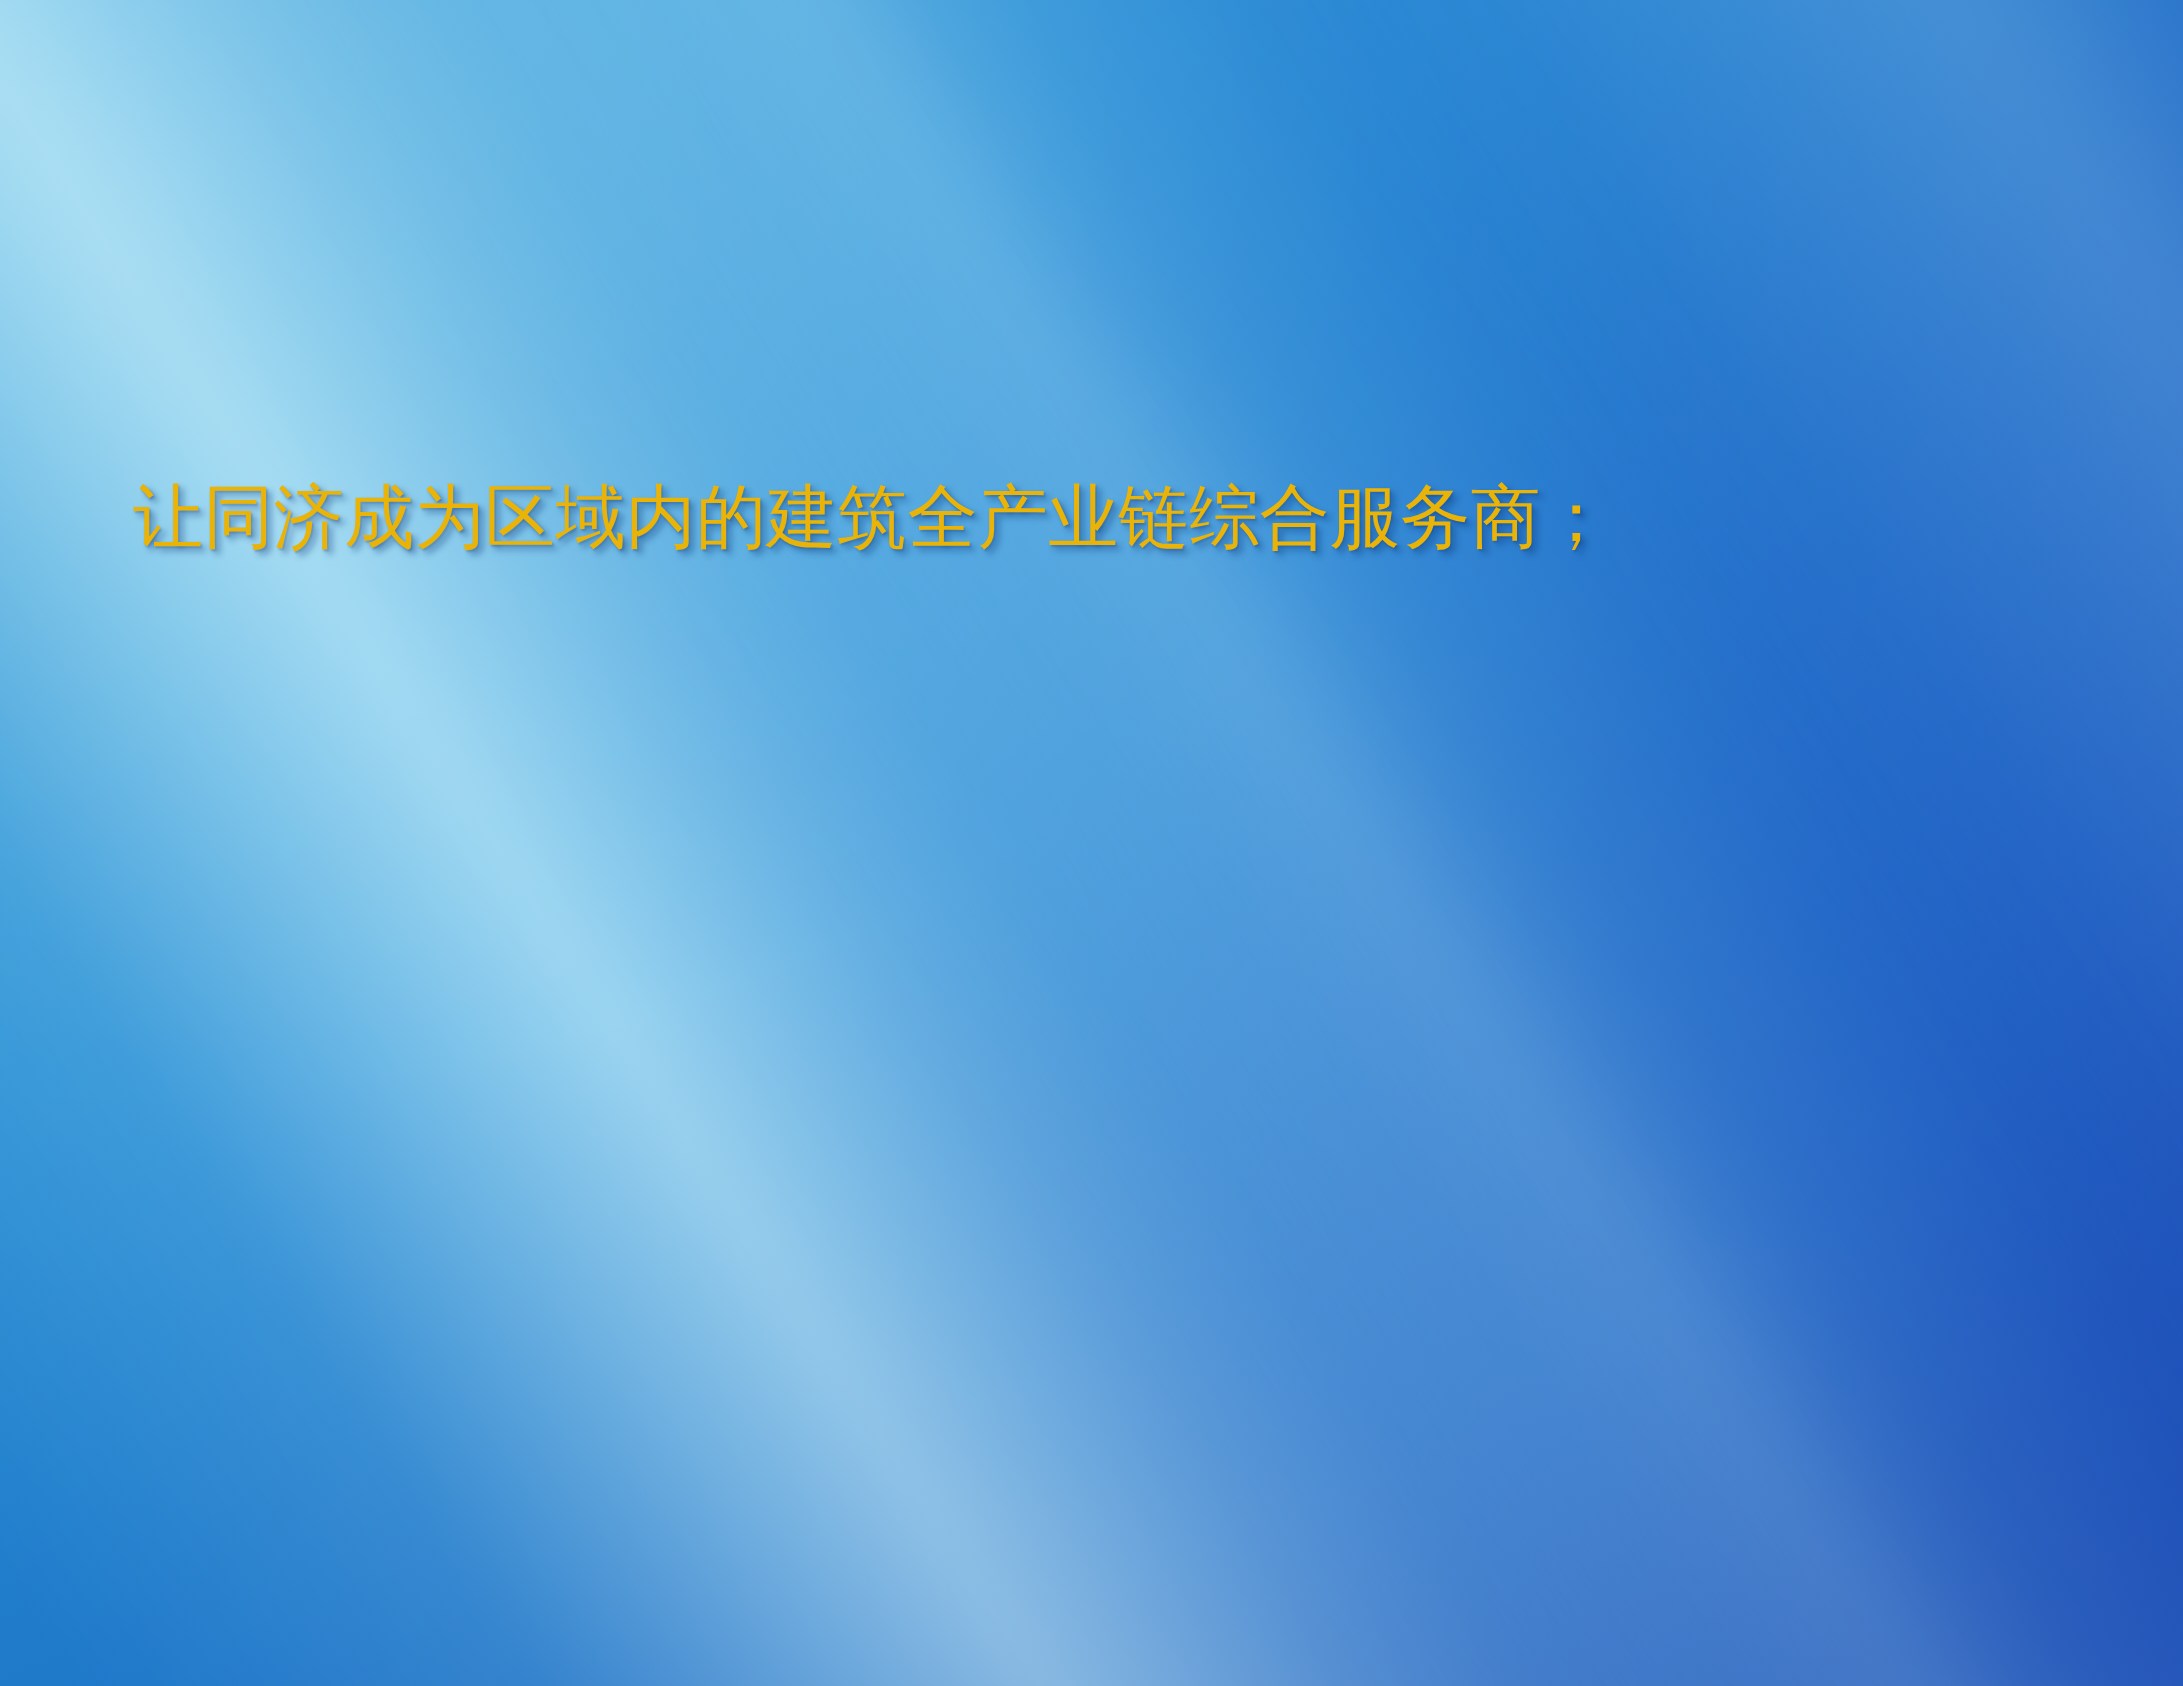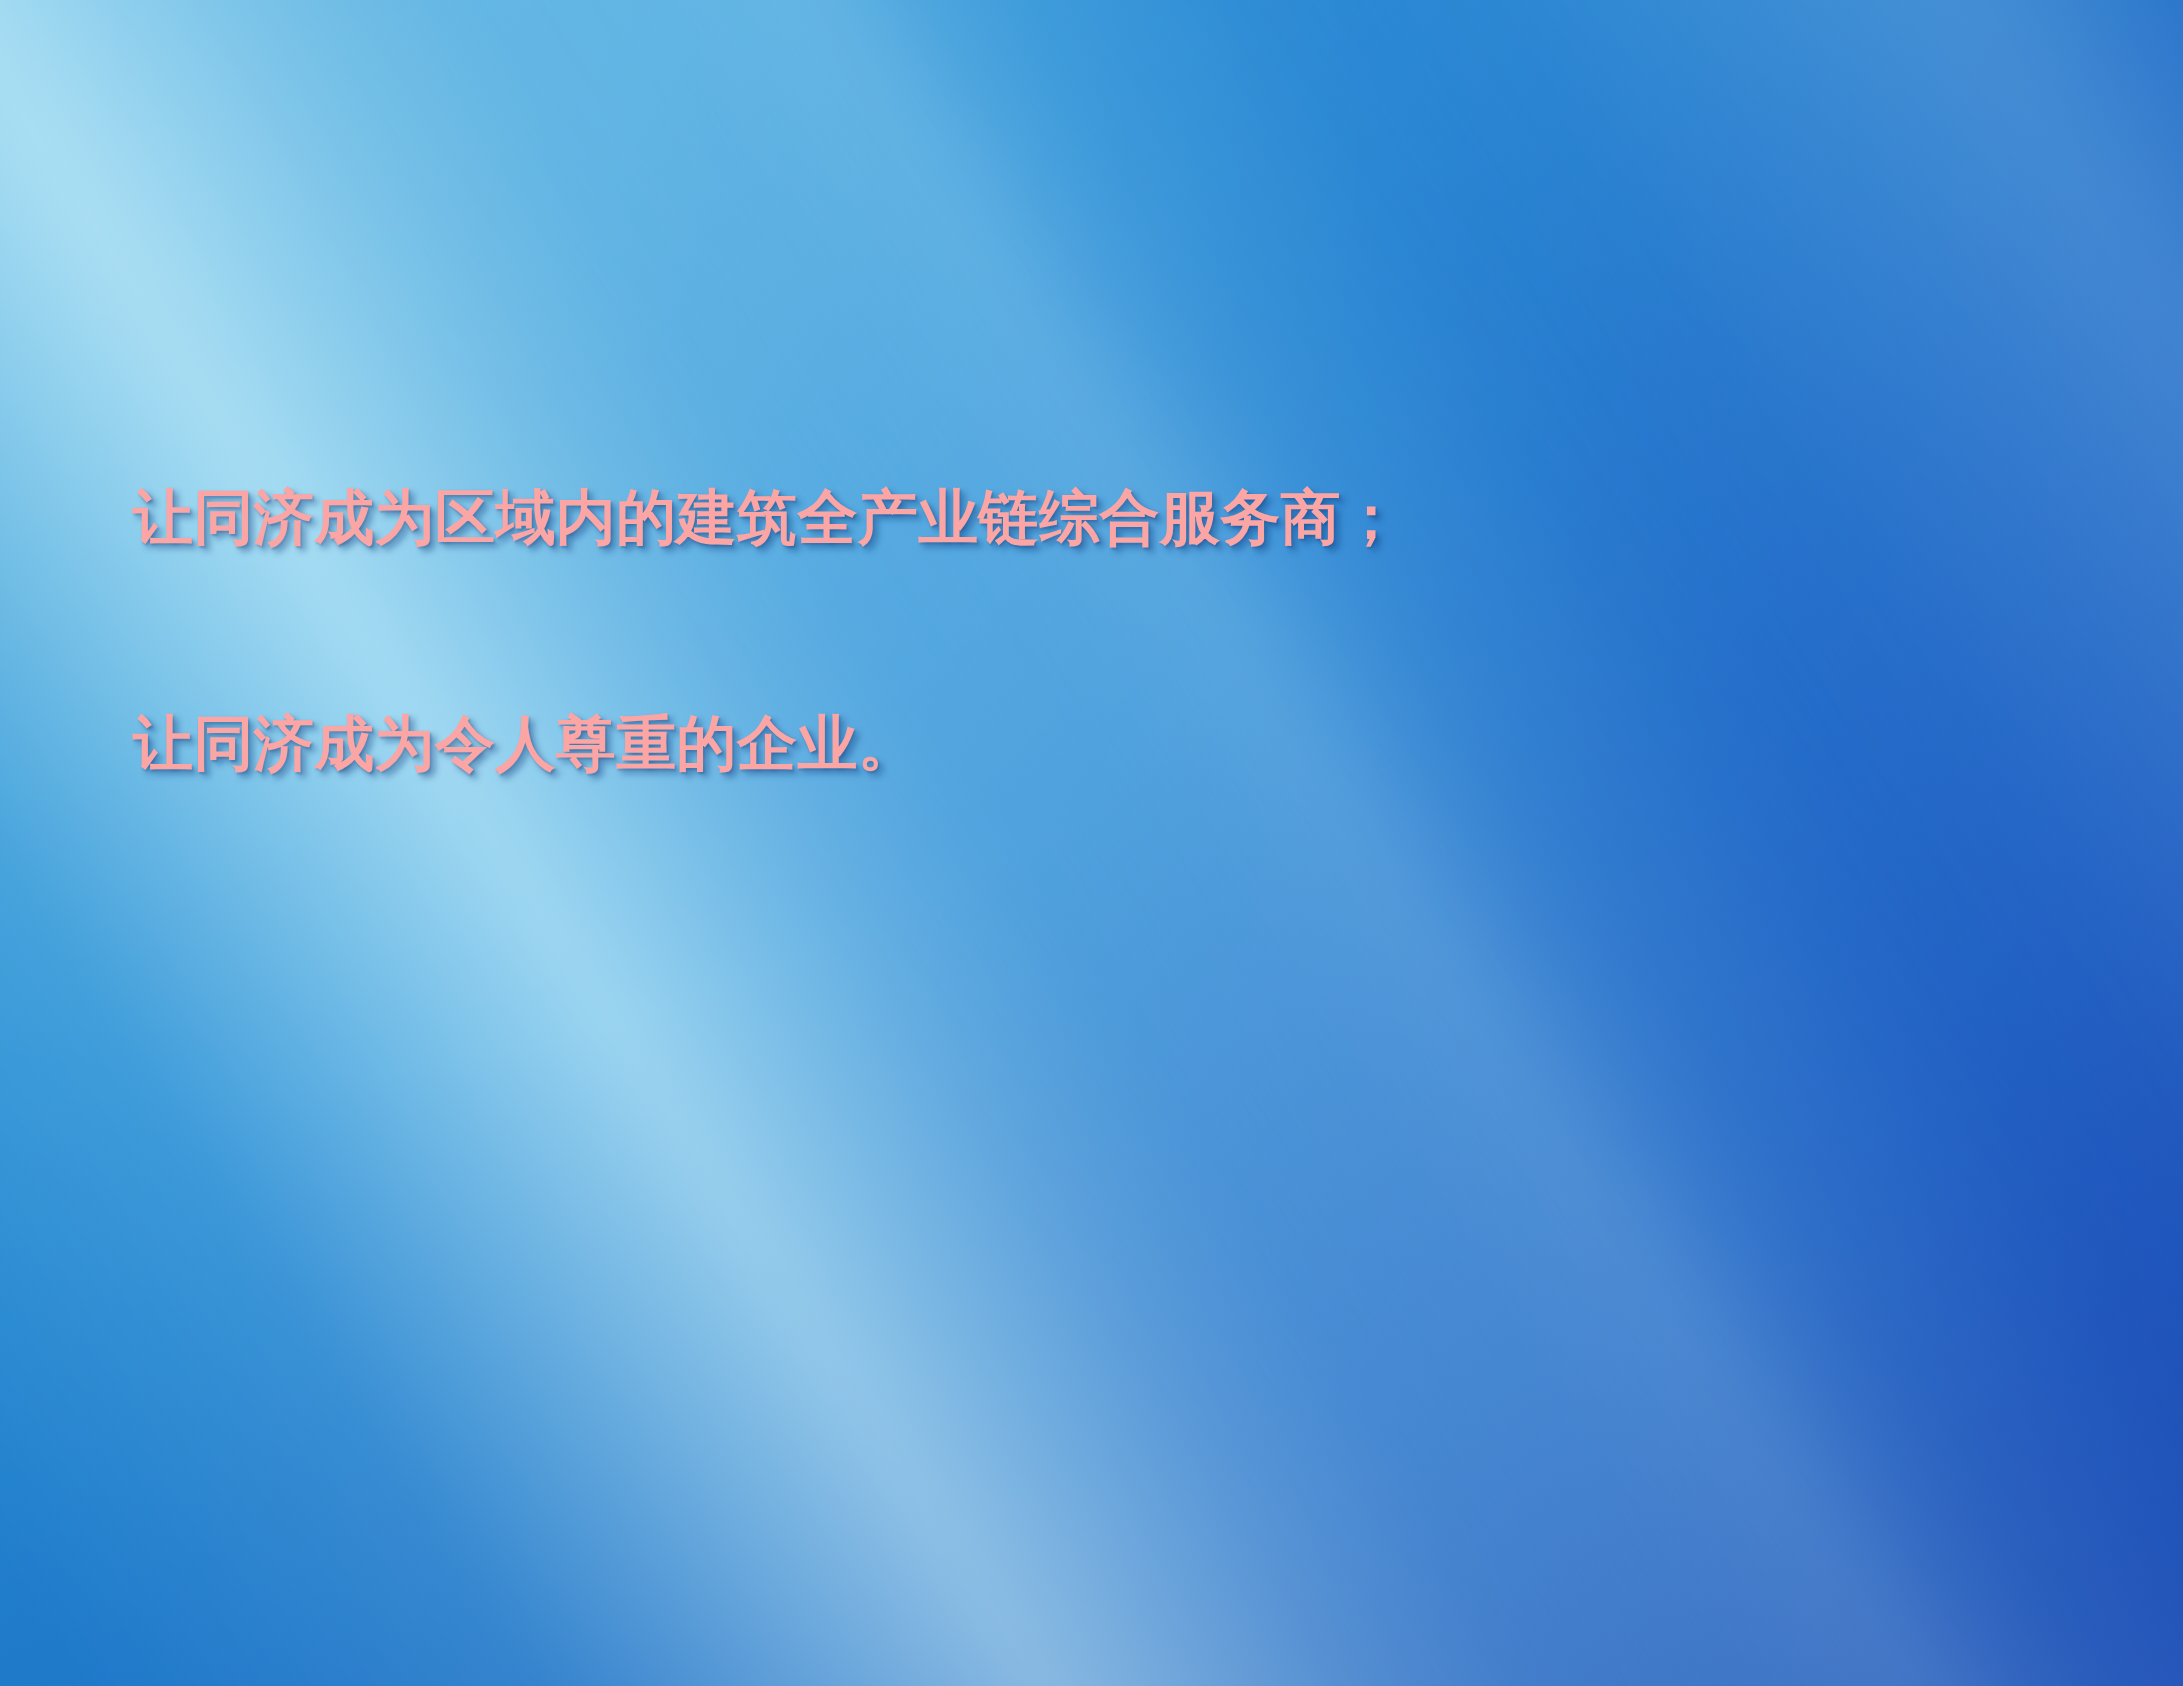--- a/index.html
+++ b/index.html
@@ -95,41 +95,40 @@
 
   
   #text-block {
     position: absolute;
     left: 133px;
     top: 473px;
     width: 1927px;
   }
   .slide-line {
     height: 226px;
-    font-size: 60px;
+    font-size: 70px;
     line-height: 89px;
-    font-weight: 700;
-    color: #fca5a5;
+    font-weight: 400;
+    color: #eab308;
     letter-spacing: 0.4px;
     white-space: nowrap;
     text-shadow:
         5.3px 5.3px 6.8px rgba(10, 52, 120, 0.42),
         1.5px 1.5px 2.3px rgba(10, 52, 120, 0.30);
   }
 </style>
 </head>
 <body>
 
 <div id="slide">
 
   <div id="bg-base"></div>
   <div id="bg-band-main"></div>
   <div id="bg-band-second"></div>
   <div id="bg-band-third"></div>
   <div id="bg-vignette"></div>
 
   <div id="text-block">
     <div class="slide-line">让同济成为区域内的建筑全产业链综合服务商；</div>
-    <div class="slide-line">让同济成为令人尊重的企业。</div>
   </div>
 
 </div>
 
 
 </body></html>

